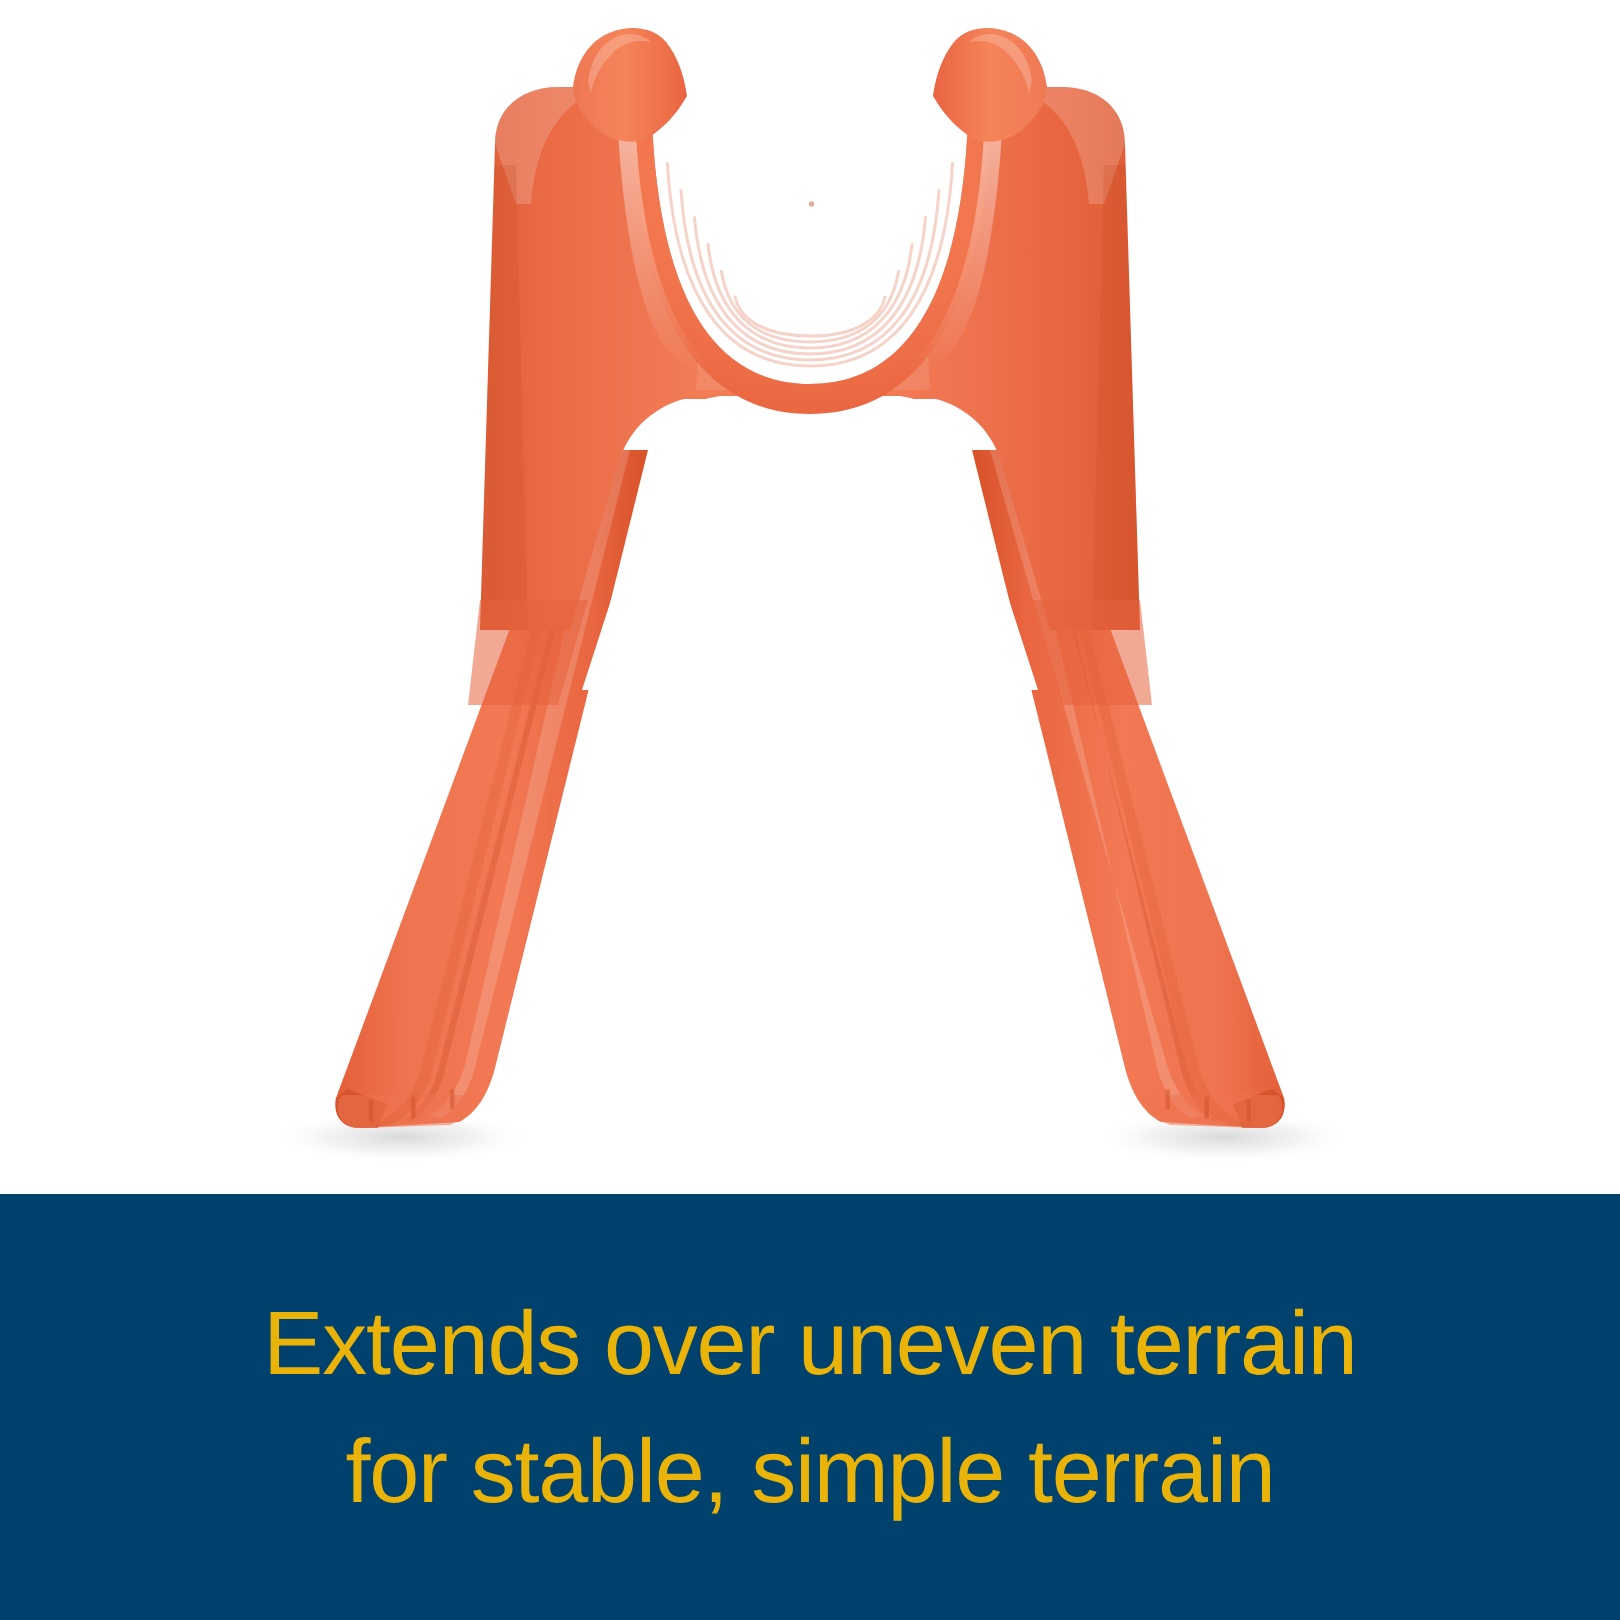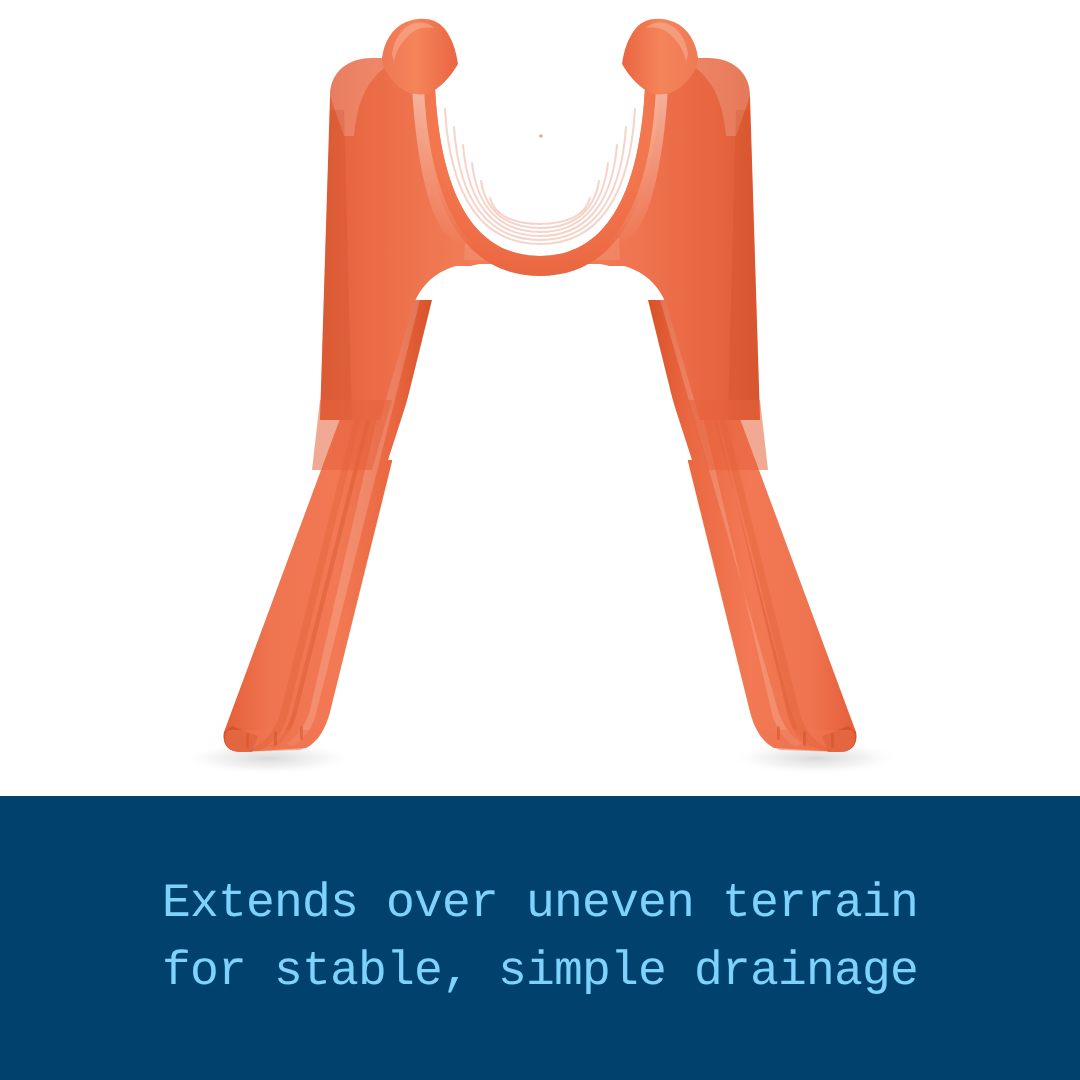--- a/index.html
+++ b/index.html
@@ -48,23 +48,23 @@
     width: 1080px;
     height: 284px;
     background: #00426d;
     display: flex;
     flex-direction: column;
     align-items: center;
     justify-content: center;
   }
 
   .caption-line {
-    color: #7dd3fc;
-    font-family: Liberation Mono, monospace;
-    font-size: 48px;
+    color: #eab308;
+    font-family: Liberation Sans, sans-serif;
+    font-size: 60px;
     font-weight: 400;
     line-height: 1.42;
     letter-spacing: -0.8px;
     text-align: center;
     white-space: nowrap;
     text-rendering: geometricPrecision;
   }
 </style>
 </head>
 <body>
@@ -350,16 +350,16 @@
 
       <g>
         <path d="M 320,400 L 392,400 L 372,470 L 312,470 Z" fill="#e6623c" opacity="0.55"></path>
         <path d="M 760,400 L 688,400 L 708,470 L 768,470 Z" fill="#e6623c" opacity="0.55"></path>
       </g>
     </svg>
   </div>
 
   <div id="caption-banner">
     <div class="caption-line">Extends over uneven terrain</div>
-    <div class="caption-line">for stable, simple drainage</div>
+    <div class="caption-line">for stable, simple terrain</div>
   </div>
 
 </div>
 
 </body></html>

